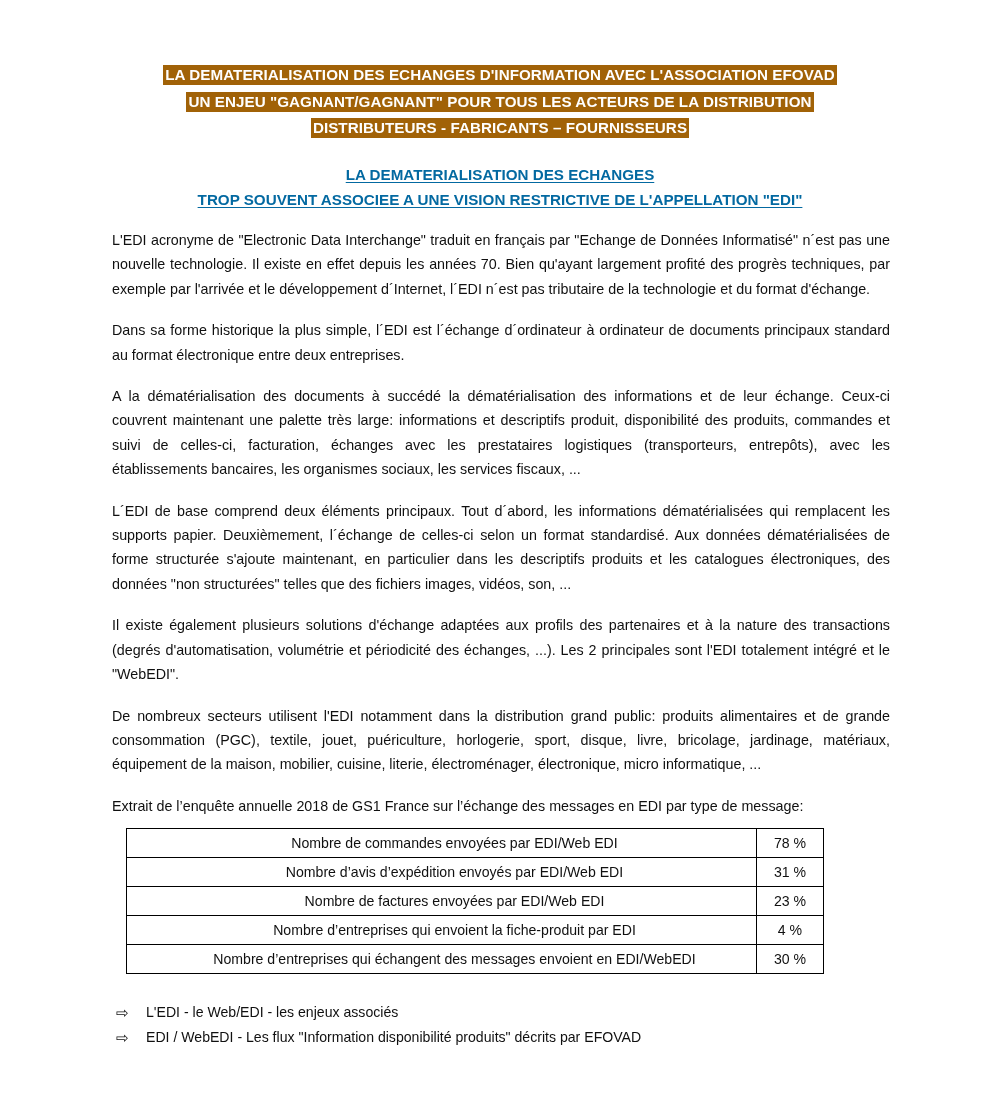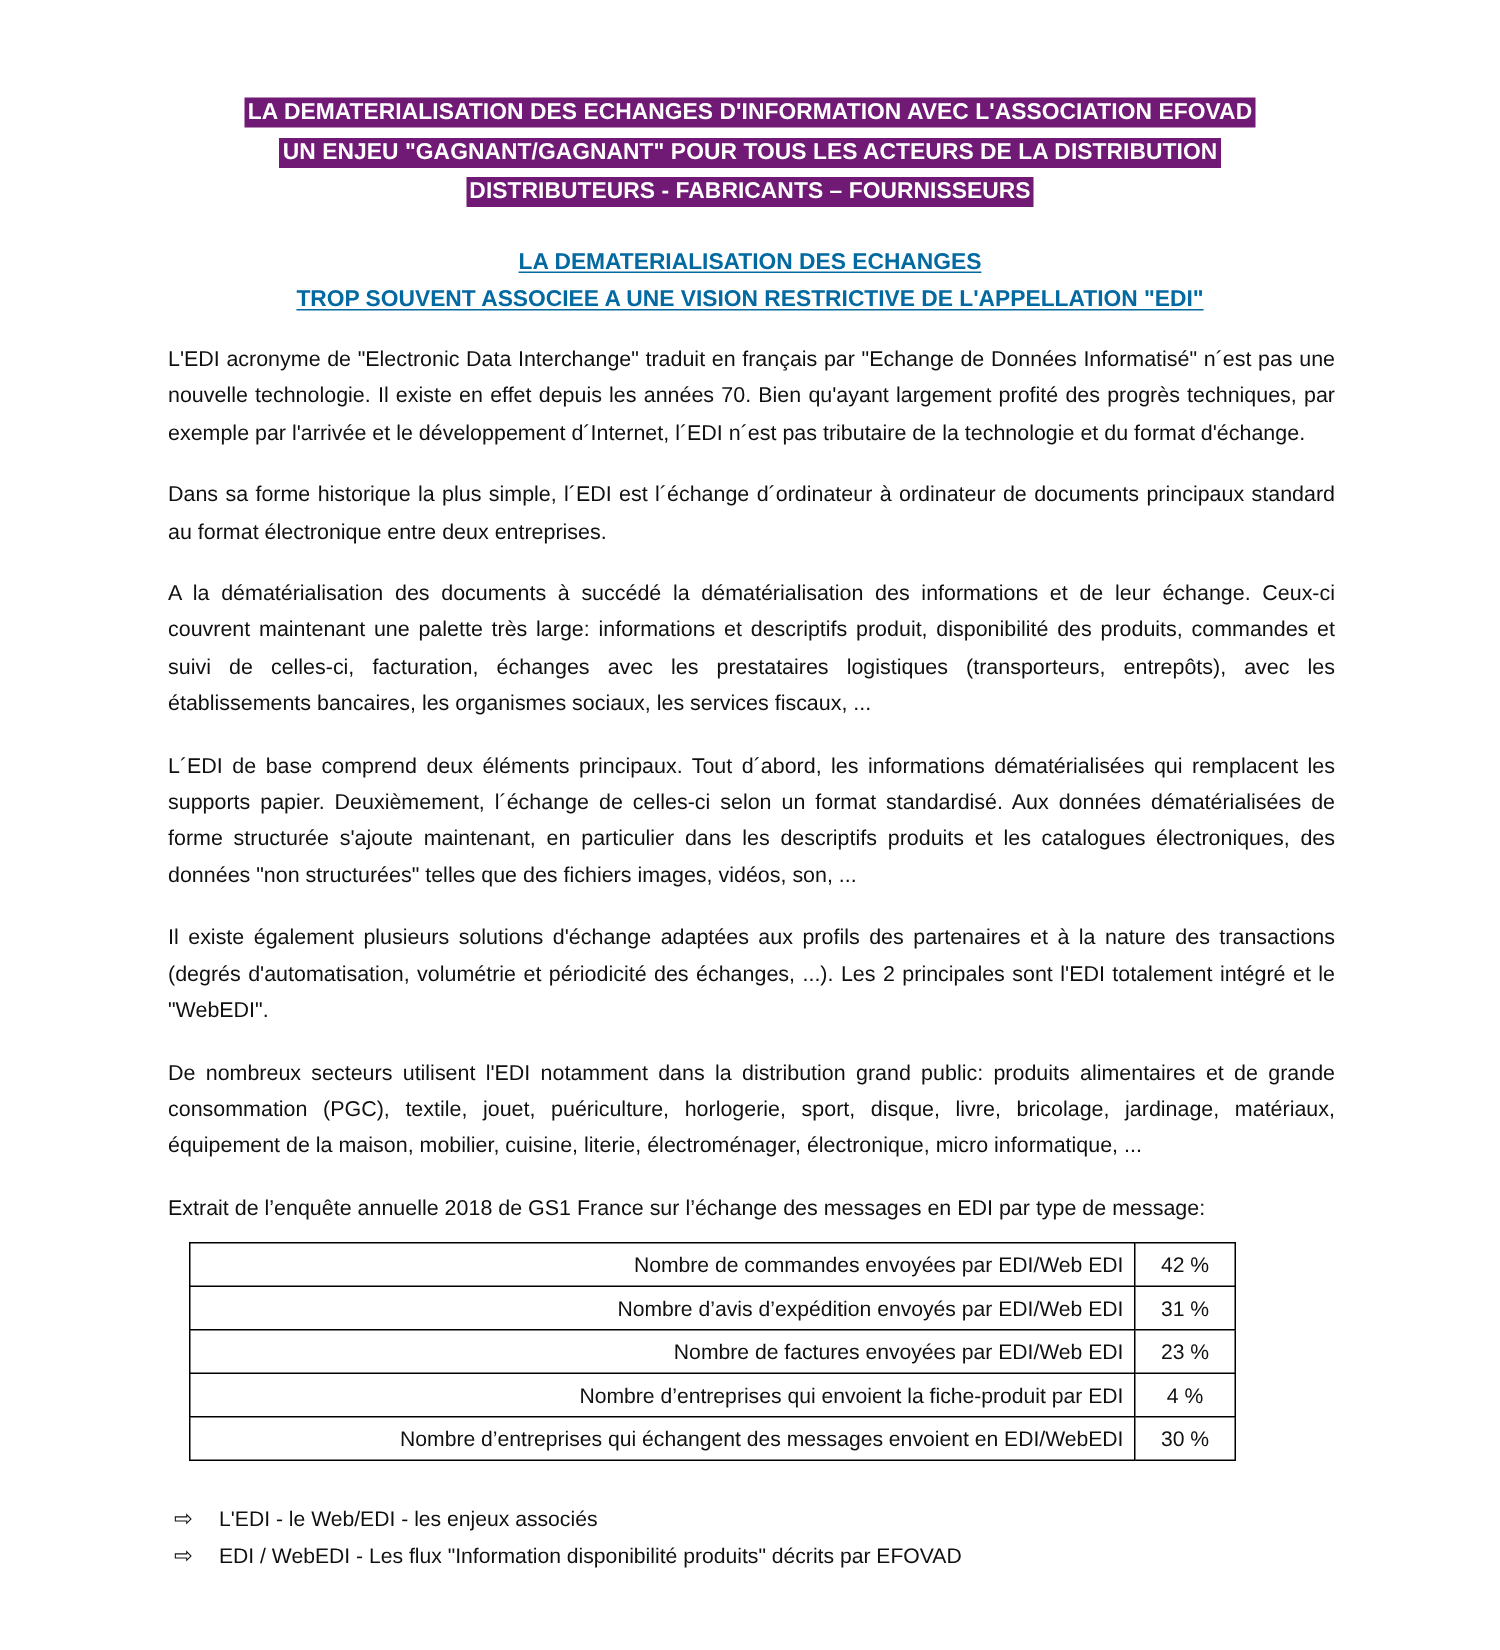--- a/index.html
+++ b/index.html
@@ -31,21 +31,21 @@
     padding-top: 62px;
     text-align: center;
   }
   .title-line {
     display: block;
     line-height: 26.5px;
     margin: 0;
     text-align: center;
   }
   .title-line .hl {
-    background: #701a75;
+    background: #a16207;
     color: #ffffff;
     font-weight: bold;
     font-size: 15.2px;
     letter-spacing: 0.05px;
     padding: 1px 2px 2px 2px;
     box-decoration-break: clone;
     -webkit-box-decoration-break: clone;
   }
 
   
@@ -99,21 +99,21 @@
     font-size: 14.1px;
     color: #101010;
   }
   table.stats td {
     border: 1px solid #000000;
     padding: 3px 7px 4px 9px;
     line-height: 20px;
     height: 21px;
     vertical-align: middle;
   }
-  table.stats td.label { text-align: right; padding-left: 33px; }
+  table.stats td.label { text-align: center; padding-left: 33px; }
   table.stats td.value {
     width: 62px;
     text-align: center;
     padding-left: 2px;
     padding-right: 2px;
   }
 
   
   .footer-block {
     margin-top: 26px;
@@ -177,21 +177,21 @@
     <p class="para">Il existe également plusieurs solutions d'échange adaptées aux profils des partenaires et à la nature des transactions (degrés d'automatisation, volumétrie et périodicité des échanges, ...). Les 2 principales sont l'EDI totalement intégré et le "WebEDI".</p>
     <p class="para">De nombreux secteurs utilisent l'EDI notamment dans la distribution grand public: produits alimentaires et de grande consommation (PGC), textile, jouet, puériculture, horlogerie, sport, disque, livre, bricolage, jardinage, matériaux, équipement de la maison, mobilier, cuisine, literie, électroménager, électronique, micro informatique, ...</p>
 
     <p class="intro-line">Extrait de l’enquête annuelle 2018 de GS1 France sur l’échange des messages en EDI par type de message:</p>
 
     <div class="stats-table-wrap">
       <table class="stats">
         <tbody>
           <tr>
             <td class="label">Nombre de commandes envoyées par EDI/Web EDI</td>
-            <td class="value">42 %</td>
+            <td class="value">78 %</td>
           </tr>
           <tr>
             <td class="label">Nombre d’avis d’expédition envoyés par EDI/Web EDI</td>
             <td class="value">31 %</td>
           </tr>
           <tr>
             <td class="label">Nombre de factures envoyées par EDI/Web EDI</td>
             <td class="value">23 %</td>
           </tr>
           <tr>

